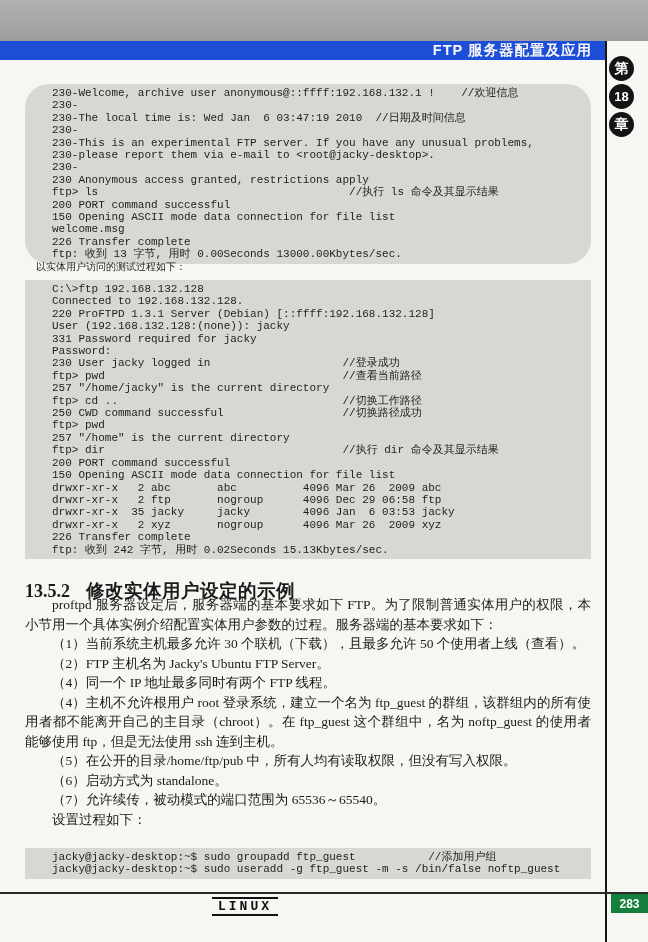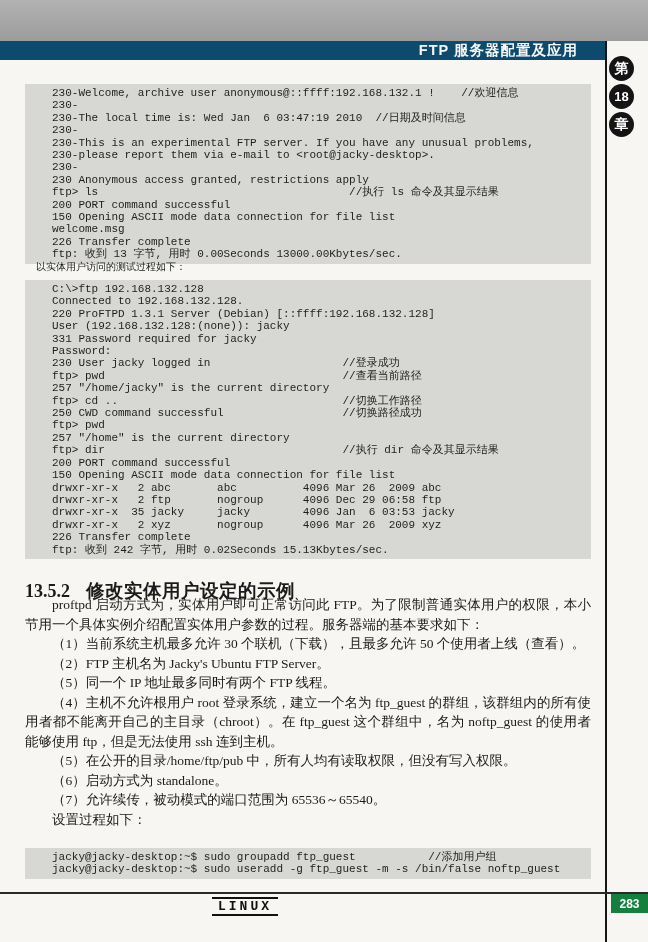--- a/index.html
+++ b/index.html
@@ -5,35 +5,35 @@
   html,body{margin:0;padding:0;}
   body{
     width:648px;height:942px;position:relative;overflow:hidden;
     background:#a7a7a7;
     font-family:"Liberation Serif","DejaVu Serif",serif;
     color:#1b1b1b;
   }
   .scan-top{position:absolute;left:0;top:0;width:648px;height:41px;
     background:linear-gradient(180deg,#b2b2b2 0%,#a5a5a5 60%,#9c9c9c 100%);}
   .paper{position:absolute;left:0;top:41px;width:648px;height:901px;background:#f7f6f2;}
-  .header-bar{position:absolute;left:0;top:41px;width:606px;height:19px;background:#0c4a6e;
-    display:flex;align-items:center;justify-content:flex-end;box-sizing:border-box;padding-right:28px;}
+  .header-bar{position:absolute;left:0;top:41px;width:606px;height:19px;background:#1d4ed8;
+    display:flex;align-items:center;justify-content:flex-end;box-sizing:border-box;padding-right:14px;}
   .header-bar span{color:#f7f7f7;font-family:"Liberation Sans","DejaVu Sans",sans-serif;
     font-weight:bold;font-size:14.5px;letter-spacing:1px;}
   .vrule{position:absolute;left:605px;top:41px;width:2px;height:901px;background:#161616;}
   .badges{position:absolute;left:609px;top:56px;width:27px;}
   .badge{width:25px;height:25px;border-radius:50%;background:#141414;color:#fff;
     display:flex;align-items:center;justify-content:center;margin-bottom:3px;
     font-family:"Liberation Sans","DejaVu Sans",sans-serif;font-size:14px;font-weight:bold;}
   .badge-num{font-size:13px;}
   pre.code{margin:0;position:absolute;left:25px;width:566px;box-sizing:border-box;
     background:#d7d7d4;color:#1e1e1e;white-space:pre;
     font-family:"Liberation Mono","DejaVu Sans Mono",monospace;
     font-size:11px;line-height:12.4px;padding:3px 4px 3px 27px;}
-  .code1{top:84px;}
+  .code1{top:84px;border-radius:24px;}
   .code2{top:280px;}
   .code3{top:848px;line-height:15px;padding-top:4px;padding-bottom:5px;}
   .lead{position:absolute;left:36px;top:260px;margin:0;font-size:10px;}
   .heading{position:absolute;left:25px;top:578px;display:flex;align-items:baseline;}
   .hnum{font-size:18px;font-weight:bold;font-family:"Liberation Serif","DejaVu Serif",serif;}
   .htitle{font-size:18.5px;font-weight:bold;margin-left:16px;
     font-family:"Liberation Sans","DejaVu Sans",sans-serif;letter-spacing:0.5px;}
   .bodytext{position:absolute;left:25px;top:595px;width:566px;
     font-size:13.5px;line-height:19.5px;text-align:justify;}
   .bodytext p{margin:0;text-indent:2em;}
@@ -103,24 +103,24 @@
 drwxr-xr-x   2 xyz       nogroup      4096 Mar 26  2009 xyz
 226 Transfer complete
 ftp: 收到 242 字节, 用时 0.02Seconds 15.13Kbytes/sec.</pre>
 
 <div class="heading">
   <span class="hnum">13.5.2</span>
   <span class="htitle">修改实体用户设定的示例</span>
 </div>
 
 <div class="bodytext">
-  <p>proftpd 启动方式为，实体用户即可正常访问此 FTP。为了限制普通实体用户的权限，本小节用一个具体实例介绍配置实体用户参数的过程。服务器端的基本要求如下：</p>
+  <p>proftpd 服务器设定后，服务器端的基本要求如下 FTP。为了限制普通实体用户的权限，本小节用一个具体实例介绍配置实体用户参数的过程。服务器端的基本要求如下：</p>
   <p>（1）当前系统主机最多允许 30 个联机（下载），且最多允许 50 个使用者上线（查看）。</p>
   <p>（2）FTP 主机名为 Jacky's Ubuntu FTP Server。</p>
-  <p>（5）同一个 IP 地址最多同时有两个 FTP 线程。</p>
+  <p>（4）同一个 IP 地址最多同时有两个 FTP 线程。</p>
   <p>（4）主机不允许根用户 root 登录系统，建立一个名为 ftp_guest 的群组，该群组内的所有使用者都不能离开自己的主目录（chroot）。在 ftp_guest 这个群组中，名为 noftp_guest 的使用者能够使用 ftp，但是无法使用 ssh 连到主机。</p>
   <p>（5）在公开的目录/home/ftp/pub 中，所有人均有读取权限，但没有写入权限。</p>
   <p>（6）启动方式为 standalone。</p>
   <p>（7）允许续传，被动模式的端口范围为 65536～65540。</p>
   <p>设置过程如下：</p>
 </div>
 
 <pre class="code code3">jacky@jacky-desktop:~$ sudo groupadd ftp_guest           //添加用户组
 jacky@jacky-desktop:~$ sudo useradd -g ftp_guest -m -s /bin/false noftp_guest</pre>
 

